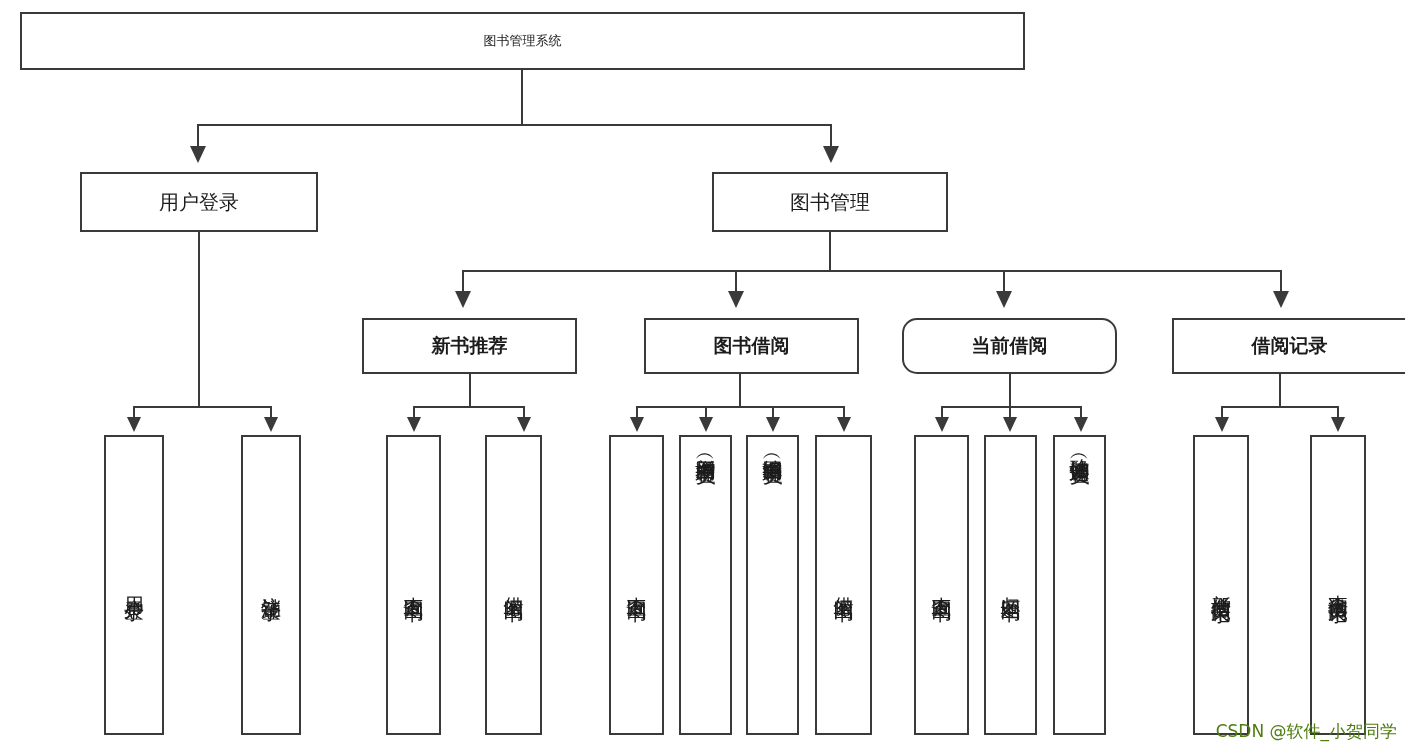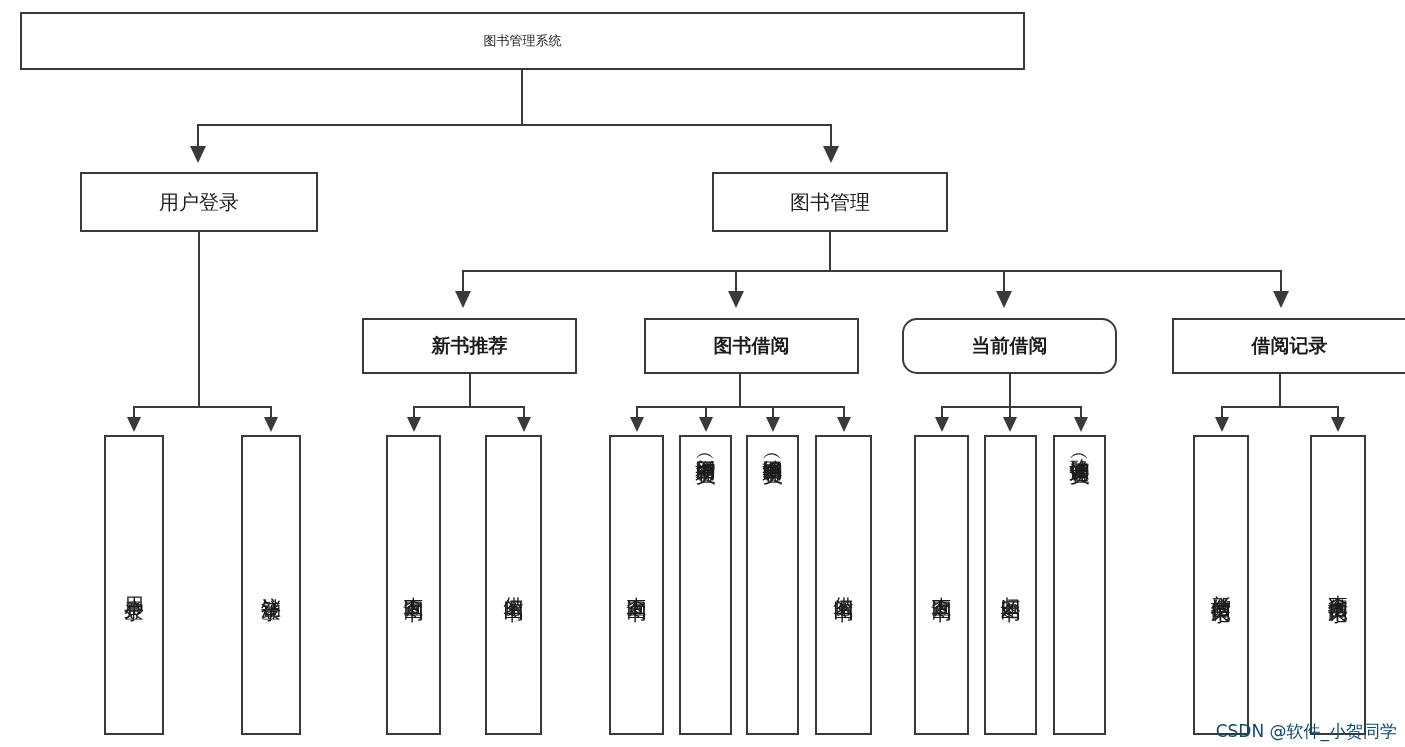--- a/index.html
+++ b/index.html
@@ -81,21 +81,21 @@
     border-right:7px solid transparent;
     border-top:15px solid #3a3a3a;
   }
 
   
   #watermark{
     position:absolute;
     right:8px;
     bottom:4px;
     font-size:17px;
-    color:#0c4a6e;
+    color:#4d7c0f;
     white-space:nowrap;
     pointer-events:none;
   }
 </style>
 </head>
 <body>
 
 <div id="stage">
 
   <div class="node root" style="left:20px;top:12px;width:1005px;height:58px;">

